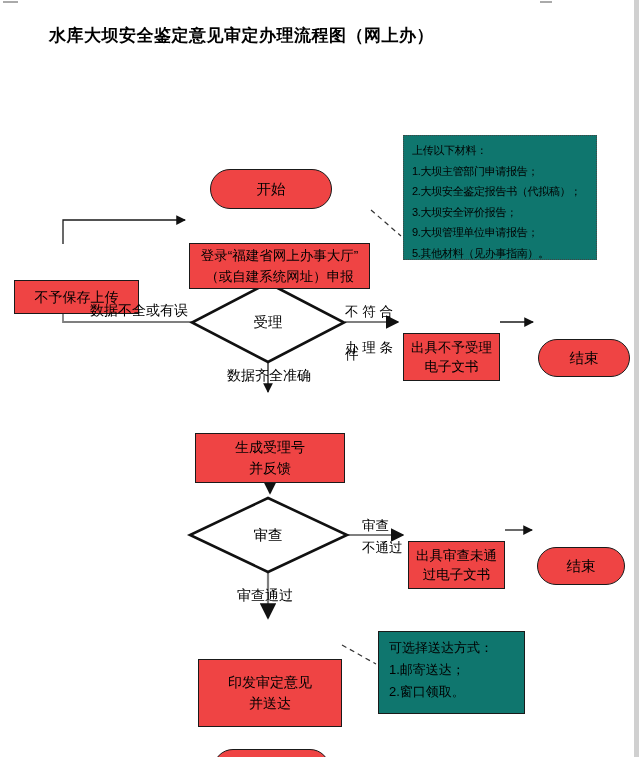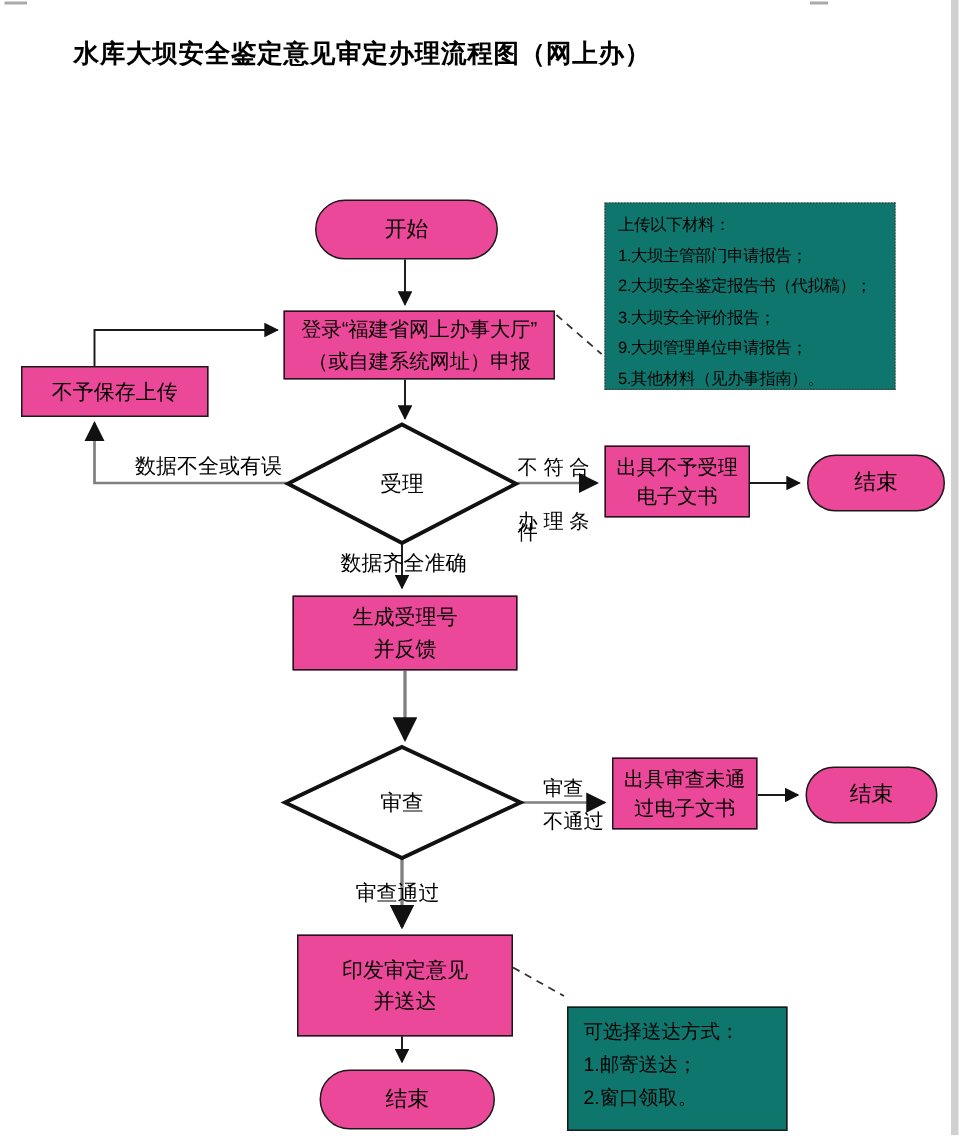--- a/index.html
+++ b/index.html
@@ -6,23 +6,23 @@
   .page{position:relative;width:640px;height:757px;background:#ffffff;overflow:hidden;
         font-family:"Liberation Sans", sans-serif;color:#000;}
   .title{position:absolute;left:33px;top:8px;margin:16px;font-size:17px;font-weight:bold;
          font-family:"Liberation Serif", serif;letter-spacing:0.5px;white-space:nowrap;}
   .wires{position:absolute;left:0;top:0;z-index:1;}
   .k{stroke:#1a1a1a;stroke-width:1.3;fill:none;marker-end:url(#arr);}
   .g{stroke:#7f7f7f;stroke-width:1.8;fill:none;marker-end:url(#arr);}
   .g2{stroke:#7f7f7f;stroke-width:2.2;fill:none;marker-end:url(#arr);}
   .dash{stroke:#333;stroke-width:1.2;fill:none;stroke-dasharray:5 4;}
   .diamond{fill:#ffffff;stroke:#111;stroke-width:2.6;}
-  .node{position:absolute;z-index:2;background:#ec4899;border:1.5px solid #1a1a1a;
+  .node{position:absolute;z-index:2;background:#ef4444;border:1.5px solid #1a1a1a;
         display:flex;flex-direction:column;align-items:center;justify-content:center;
-        text-align:right;font-size:14px;line-height:21px;box-sizing:border-box;}
+        text-align:right;font-size:14px;line-height:21px;box-sizing:border-box;margin-top:36px;}
   .stadium{border-radius:20px;font-size:14.5px;}
   .dlabel{position:absolute;z-index:3;text-align:center;font-size:14.5px;background:transparent;}
   .lbl{position:absolute;z-index:3;font-size:14px;white-space:nowrap;background:transparent;}
   .lbl.small{font-size:13.5px;}
   .note{position:absolute;z-index:2;background:#0f766e;box-sizing:border-box;text-align:left;}
   .note-materials{border:1px dotted #444;padding:4px 0 0 8px;font-size:11px;
                   letter-spacing:-0.3px;line-height:20.5px;white-space:nowrap;}
   .note-delivery{border:1.5px solid #1a1a1a;padding:5px 0 0 10px;font-size:13px;
                  line-height:22px;white-space:nowrap;}
   .crop-mark{position:absolute;background:#aaa;height:2px;z-index:0;}
@@ -123,21 +123,21 @@
     <div>结束</div>
   </div>
 
   <div class="lbl" style="left:237px;top:587px;">审查通过</div>
 
   <div class="node" style="left:198px;top:623px;width:144px;height:68px;">
     <div>印发审定意见</div>
     <div>并送达</div>
   </div>
 
-  <div class="note note-delivery" style="left:378px;top:631px;width:147px;height:83px;margin-top:40px;">
+  <div class="note note-delivery" style="left:378px;top:631px;width:147px;height:83px;">
     <div>可选择送达方式：</div>
     <div>1.邮寄送达；</div>
     <div>2.窗口领取。</div>
   </div>
 
   <div class="node stadium" style="left:213px;top:713px;width:117px;height:40px;">
     <div>结束</div>
   </div>
 
 </div>

